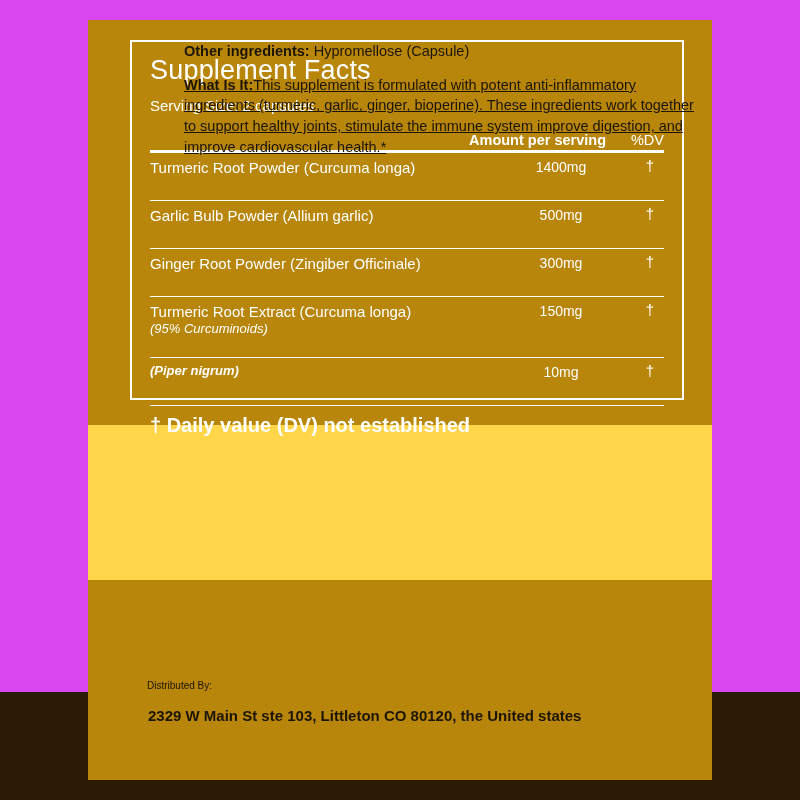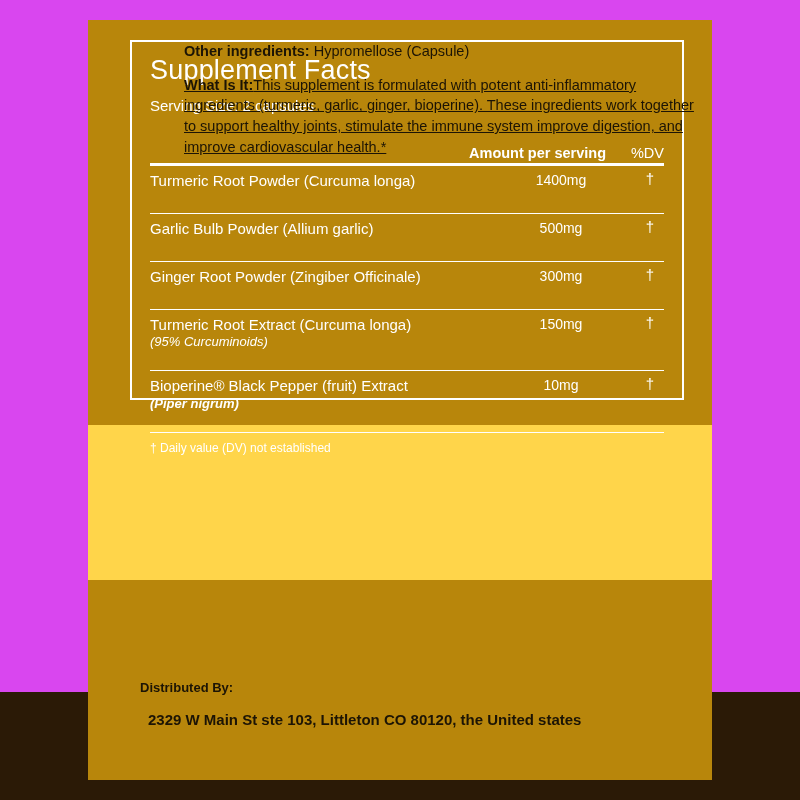--- a/index.html
+++ b/index.html
@@ -57,23 +57,23 @@
     margin: 0 0 10px 0;
     line-height: 1.05;
   }
   .serving-line {
     font-size: 15px;
     line-height: 1.55;
     margin: 0;
   }
   .amount-header {
     position: relative;
-    margin-top: 14px;
+    margin-top: 8px;
     border-bottom: 3px solid #ffffff;
-    padding-bottom: 11px;
+    padding-bottom: 4px;
     height: 20px;
   }
   .amount-header .amt {
     position: absolute;
     right: 58px;
     bottom: 2px;
     font-size: 14.5px;
     font-weight: 700;
     white-space: nowrap;
   }
@@ -113,22 +113,23 @@
   .row .dv {
     position: absolute;
     right: 2px;
     top: 4px;
     font-size: 15px;
     width: 24px;
     text-align: center;
   }
   .row.bold-sub .sub { font-weight: 700; }
   .footnote {
-    font-size: 12px;
+    font-size: 20px;
     padding-top: 8px;
+    font-weight: bold;
   }
 
   
   .yb-inner {
     position: absolute;
     left: 56px;
     top: 22px;
     width: 520px;
     color: #1c1405;
     margin-left: 40px;
@@ -149,23 +150,23 @@
 
   
   .dist {
     position: absolute;
     left: 52px;
     top: 660px;
     width: 560px;
     color: #1c1405;
   }
   .dist-title {
-    font-size: 13px;
-    font-weight: 700;
-    margin: 0 0 16px 0;
+    font-size: 10px;
+    font-weight: 400;
+    margin: 0 0 16px 7px;
   }
   .dist-addr {
     font-size: 15px;
     font-weight: 700;
     margin: 8px;
     white-space: nowrap;
   }
 </style>
 </head>
 <body>
@@ -203,21 +204,20 @@
       </div>
 
       <div class="row">
         <span class="nm">Turmeric Root Extract (Curcuma longa)</span>
         <span class="sub">(95% Curcuminoids)</span>
         <span class="amt">150mg</span>
         <span class="dv">†</span>
       </div>
 
       <div class="row bold-sub">
-        <span class="nm">Bioperine® Black Pepper (fruit) Extract</span>
         <span class="sub">(Piper nigrum)</span>
         <span class="amt">10mg</span>
         <span class="dv">†</span>
       </div>
 
       <div class="footnote">† Daily value (DV) not established</div>
     </div>
 
     <div class="yb-inner">
       <p class="yb-other">

